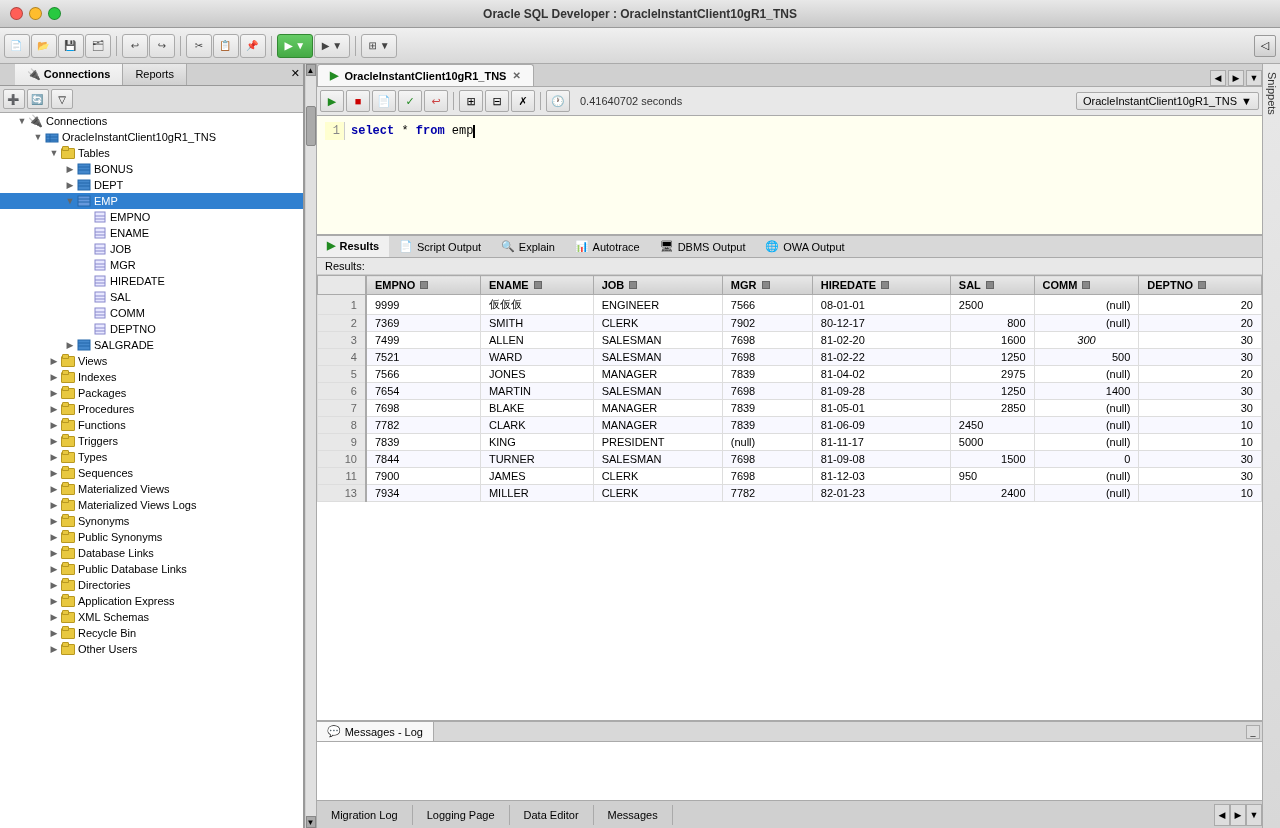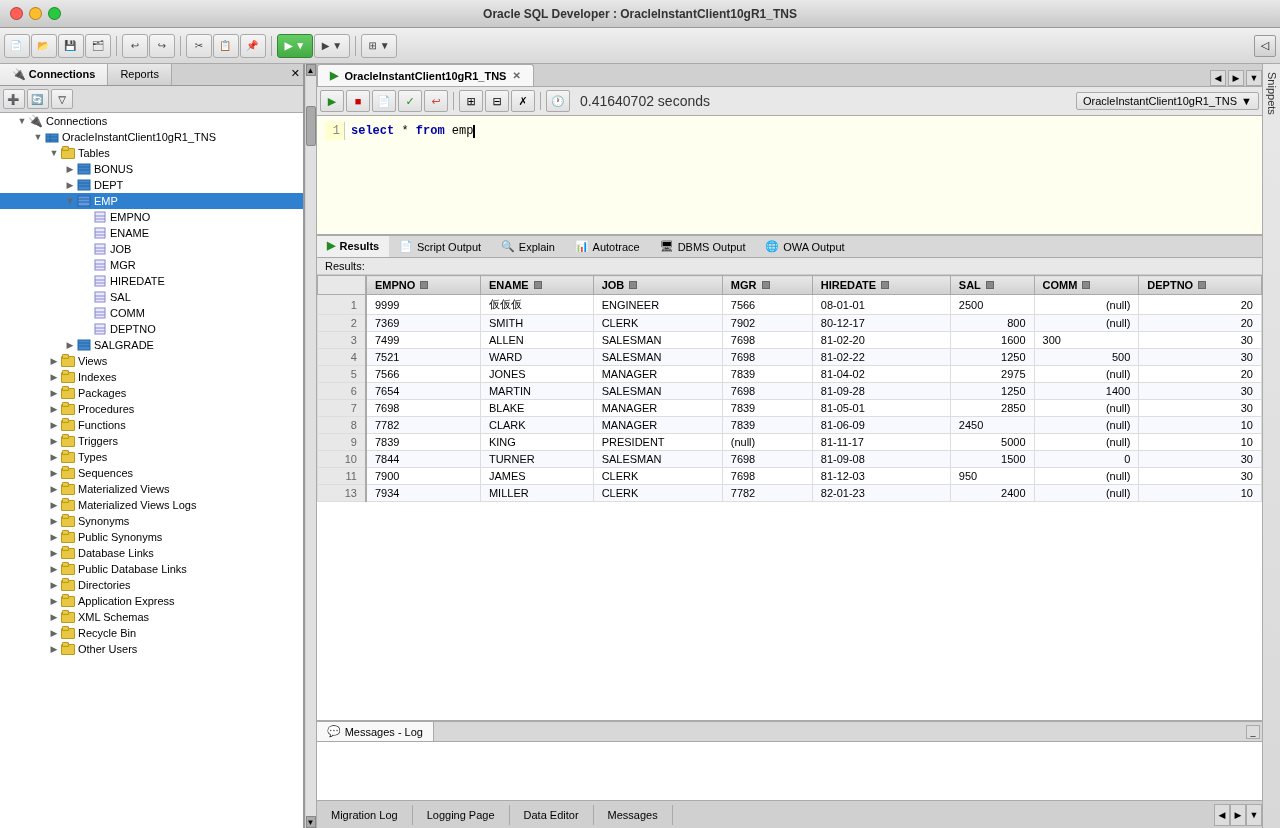--- a/index.html
+++ b/index.html
@@ -23,21 +23,21 @@
     .toolbar-right { margin-left: auto; }
     .snippet-btn { width: 22px; height: 22px; background: linear-gradient(to bottom, #f0f0f0, #d0d0d0); border: 1px solid #999; border-radius: 2px; cursor: pointer; display: flex; align-items: center; justify-content: center; }
 
     
     .main-container { display: flex; height: calc(828px - 64px); }
 
     
     .left-panel { width: 305px; min-width: 305px; background: #e8e8e8; border-right: 2px solid #999; display: flex; flex-direction: column; overflow: hidden; }
     .panel-tabs { display: flex; background: #d0d0d0; border-bottom: 1px solid #999; }
     .panel-tab { padding: 4px 12px; font-size: 11px; cursor: pointer; border-right: 1px solid #aaa; background: linear-gradient(to bottom, #e8e8e8, #d0d0d0); }
-    .panel-tab.active { background: linear-gradient(to bottom, #f5f5f5, #e8e8e8); font-weight: bold; }
+    .panel-tab.active { background: linear-gradient(to bottom, #f5f5f5, #e8e8e8); font-weight: bold; margin-left: 15px; }
     .panel-toolbar { display: flex; gap: 2px; padding: 3px; background: #ddd; border-bottom: 1px solid #aaa; align-items: center; }
     .panel-tb-btn { width: 22px; height: 20px; background: linear-gradient(to bottom, #f5f5f5, #e0e0e0); border: 1px solid #aaa; border-radius: 2px; cursor: pointer; display: flex; align-items: center; justify-content: center; font-size: 10px; }
     .tree-container { flex: 1; overflow-y: auto; overflow-x: hidden; background: #fff; }
 
     
     .tree-item { display: flex; align-items: center; padding: 1px 0; cursor: pointer; white-space: nowrap; }
     .tree-item.selected { background: #3080d0; color: white; }
     .tree-indent { display: inline-block; width: 16px; flex-shrink: 0; }
     .tree-arrow { width: 12px; height: 12px; display: inline-flex; align-items: center; justify-content: center; flex-shrink: 0; color: #666; font-size: 9px; }
     .tree-icon { width: 16px; height: 14px; display: inline-flex; align-items: center; justify-content: center; flex-shrink: 0; margin-right: 2px; }
@@ -55,21 +55,21 @@
     .sql-tabs { display: flex; background: #d0d0d0; border-bottom: 1px solid #aaa; align-items: flex-end; }
     .sql-tab { padding: 4px 12px; font-size: 11px; cursor: pointer; background: linear-gradient(to bottom, #f0f0f0, #e0e0e0); border: 1px solid #aaa; border-bottom: none; margin-right: 2px; border-radius: 3px 3px 0 0; display: flex; align-items: center; gap: 6px; }
     .sql-tab.active { background: #f8f8f8; font-weight: bold; }
     .tab-close { font-size: 10px; color: #666; cursor: pointer; }
     .sql-tab-right { margin-left: auto; display: flex; gap: 2px; align-items: center; }
     .nav-btn { width: 16px; height: 16px; background: #ddd; border: 1px solid #aaa; cursor: pointer; display: flex; align-items: center; justify-content: center; font-size: 9px; }
 
     
     .sql-toolbar { display: flex; gap: 2px; padding: 3px; background: #e8e8e8; border-bottom: 1px solid #aaa; align-items: center; }
     .sql-tb-btn { width: 24px; height: 22px; background: linear-gradient(to bottom, #f5f5f5, #e0e0e0); border: 1px solid #aaa; border-radius: 2px; cursor: pointer; display: flex; align-items: center; justify-content: center; font-size: 11px; }
-    .timing { font-size: 14px; color: #333; padding: 0 8px; }
+    .timing { font-size: 11px; color: #333; padding: 0 8px; }
     .conn-selector { margin-left: auto; background: linear-gradient(to bottom, #f0f0f0, #e0e0e0); border: 1px solid #aaa; padding: 2px 6px; font-size: 11px; border-radius: 2px; cursor: pointer; display: flex; align-items: center; gap: 4px; }
 
     
     .sql-editor-area { background: #fffff0; padding: 6px 8px; font-family: 'Courier New', monospace; font-size: 12px; min-height: 120px; flex-shrink: 0; border-bottom: 2px solid #aaa; position: relative; }
     .sql-label { font-size: 11px; color: #333; margin-bottom: 4px; font-family: Arial, sans-serif; }
 
     
     .results-section { flex: 1; display: flex; flex-direction: column; overflow: hidden; }
     .results-tabs { display: flex; background: #d8d8d8; border-bottom: 1px solid #aaa; align-items: center; }
     .results-tab { padding: 3px 10px; font-size: 11px; cursor: pointer; display: flex; align-items: center; gap: 4px; }
@@ -711,21 +711,21 @@
       <td style="text-align:right;">20</td>
     </tr>
               <tr>
       <td class="row-num">3</td>
       <td>7499</td>
       <td>ALLEN</td>
       <td>SALESMAN</td>
       <td>7698</td>
       <td>81-02-20</td>
       <td style="text-align:right;">1600</td>
-      <td style="text-align:left;">300</td>
+      <td style="text-align:center;font-style:italic;">300</td>
       <td style="text-align:right;">30</td>
     </tr>
               <tr>
       <td class="row-num">4</td>
       <td>7521</td>
       <td>WARD</td>
       <td>SALESMAN</td>
       <td>7698</td>
       <td>81-02-22</td>
       <td style="text-align:right;">1250</td>
@@ -776,21 +776,21 @@
       <td style="text-align:right;">(null)</td>
       <td style="text-align:right;">10</td>
     </tr>
               <tr>
       <td class="row-num">9</td>
       <td>7839</td>
       <td>KING</td>
       <td>PRESIDENT</td>
       <td>(null)</td>
       <td>81-11-17</td>
-      <td style="text-align:right;">5000</td>
+      <td style="">5000</td>
       <td style="text-align:right;">(null)</td>
       <td style="text-align:right;">10</td>
     </tr>
               <tr>
       <td class="row-num">10</td>
       <td>7844</td>
       <td>TURNER</td>
       <td>SALESMAN</td>
       <td>7698</td>
       <td>81-09-08</td>

